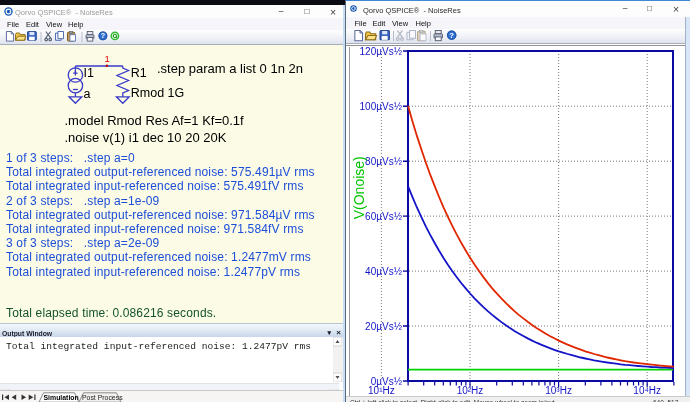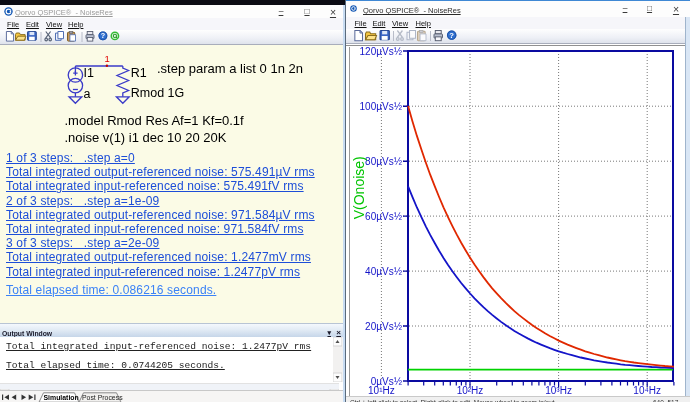--- a/index.html
+++ b/index.html
@@ -1,16 +1,16 @@
 <!DOCTYPE html>
 <html><head><meta charset="utf-8">
 <style>
 * { margin:0; padding:0; box-sizing:border-box; }
 html,body { width:690px; height:402px; overflow:hidden; background:#0c0c14; }
-body, div, span { font-family:"Liberation Sans", sans-serif;text-decoration:underline; }
+body, div, span { font-family:"Liberation Sans", sans-serif; }
 #screen { position:relative; width:690px; height:402px; }
 .abs { position:absolute; }
 
 
 #leftwin { left:0; top:5px; width:346px; height:397px; background:#fff; }
 #lw-title { left:0; top:0; width:346px; height:13px; background:#fdfdfd; }
 #lw-title .ttl { position:absolute; left:15px; top:3px; font-size:7.5px; color:#9a9a9a; }
 #lw-menu { left:0; top:13px; width:346px; height:12px; background:#f6f6fa; font-size:7.5px; color:#111; }
 #lw-menu span { position:absolute; top:2px; }
 #lw-tool { left:0; top:25px; width:346px; height:15px;
@@ -145,30 +145,29 @@
       </svg>
       <div class="abs" style="left:6px;top:106px;font-size:12px;line-height:14.2px;letter-spacing:0.15px;color:#1d4ed8;white-space:pre">1 of 3 steps:   .step a=0
 Total integrated output-referenced noise: 575.491µV rms
 Total integrated input-referenced noise: 575.491fV rms
 2 of 3 steps:   .step a=1e-09
 Total integrated output-referenced noise: 971.584µV rms
 Total integrated input-referenced noise: 971.584fV rms
 3 of 3 steps:   .step a=2e-09
 Total integrated output-referenced noise: 1.2477mV rms
 Total integrated input-referenced noise: 1.2477pV rms</div>
-      <div class="abs" style="left:6px;top:238px;font-size:12px;letter-spacing:0.15px;color:#3b82f6;white-space:pre">Total elapsed time: 0.086216 seconds.</div>
+      <div class="abs" style="left:6px;top:261px;font-size:12px;letter-spacing:0.15px;color:#14532d;white-space:pre">Total elapsed time: 0.086216 seconds.</div>
     </div>
     <div id="lw-outhdr" class="abs">
         <span style="position:absolute;left:2px;top:6px">Output Window</span>
       <span style="position:absolute;right:15px;top:5px;font-size:7px">▾</span>
       <span style="position:absolute;right:5px;top:4px;font-size:8px">×</span>
     </div>
     <div id="lw-outtxt" class="abs">
       <div style="position:absolute;left:6px;top:4px;white-space:pre">Total integrated input-referenced noise: 1.2477pV rms</div>
-      <div style="position:absolute;left:6px;top:23px;white-space:pre">Total elapsed time: 0.0744205 seconds.</div>
     </div>
     <div id="lw-vscroll" class="abs">
       <svg width="9" height="45">
           <rect x="0" y="0" width="9" height="9" fill="#fdfdfd" stroke="#d5d5d5" stroke-width="1"></rect>
           <path d="M2.5 6 L4.5 3 L6.5 6 z" fill="#505050"></path>
           <rect x="0" y="36" width="9" height="9" fill="#fdfdfd" stroke="#d5d5d5" stroke-width="1"></rect>
           <path d="M2.5 39 L4.5 42 L6.5 39 z" fill="#505050"></path>
         </svg>
     </div>
     <div id="lw-hscroll" class="abs">

